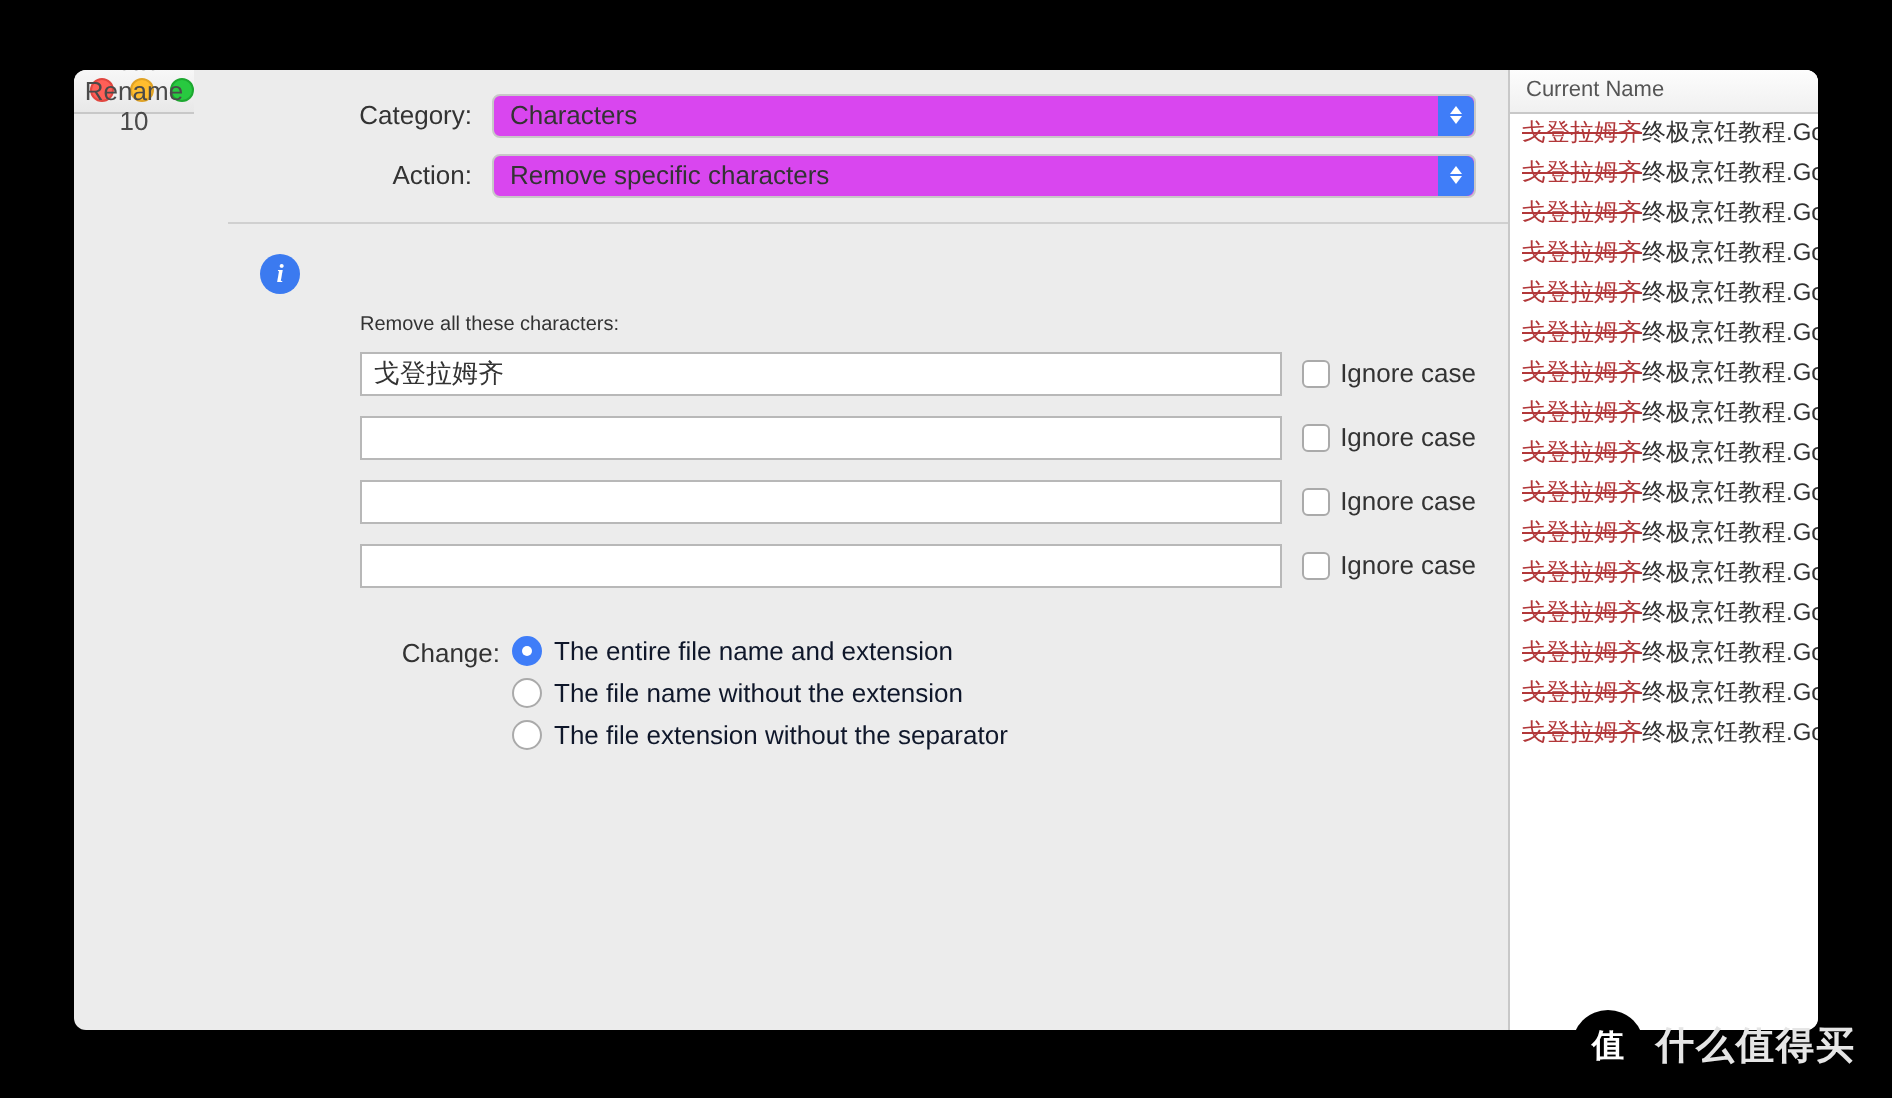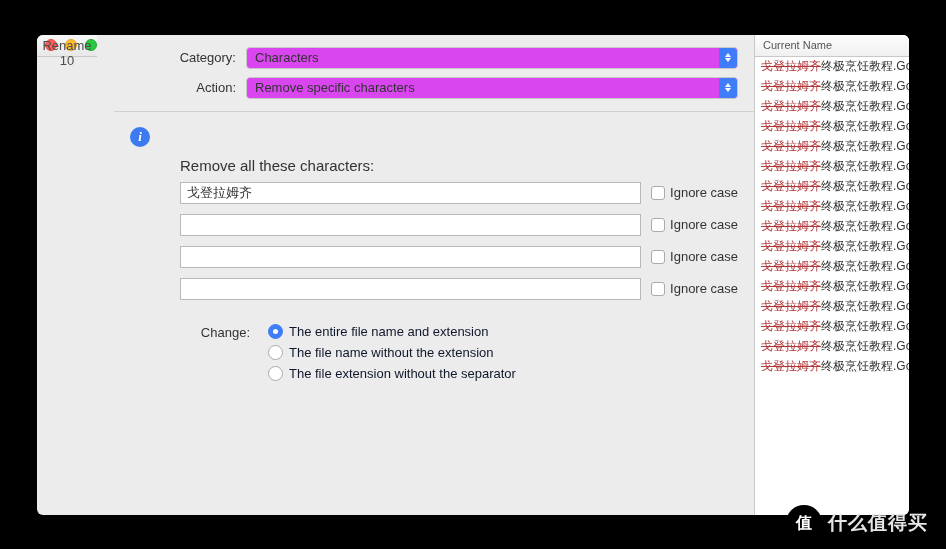--- a/index.html
+++ b/index.html
@@ -134,21 +134,21 @@
     }
     .info-text {
       font-size: 11px;
       color: #555;
       line-height: 1.4;
     }
     .fields-area {
       padding: 4px 16px 10px 66px;
     }
     .fields-title {
-      font-size: 15px;
+      font-size: 10px;
       color: #333;
       margin-bottom: 8px;
     }
     .field-row {
       display: flex;
       align-items: center;
       gap: 10px;
       margin-bottom: 10px;
     }
     .text-input {
@@ -175,21 +175,21 @@
       color: #333;
       white-space: nowrap;
       text-align: right;
     }
     .cb-wrap { display: flex; align-items: center; gap: 5px; }
     .change-area {
       padding: 4px 16px 10px 16px;
     }
     .change-row {
       display: flex;
-      gap: 18px;
+      gap: 6px;
     }
     .change-label {
       width: 120px;
       text-align: right;
       color: #333;
       font-size: 13px;
       padding-top: 1px;
     }
     .radio-group {
       display: flex;

